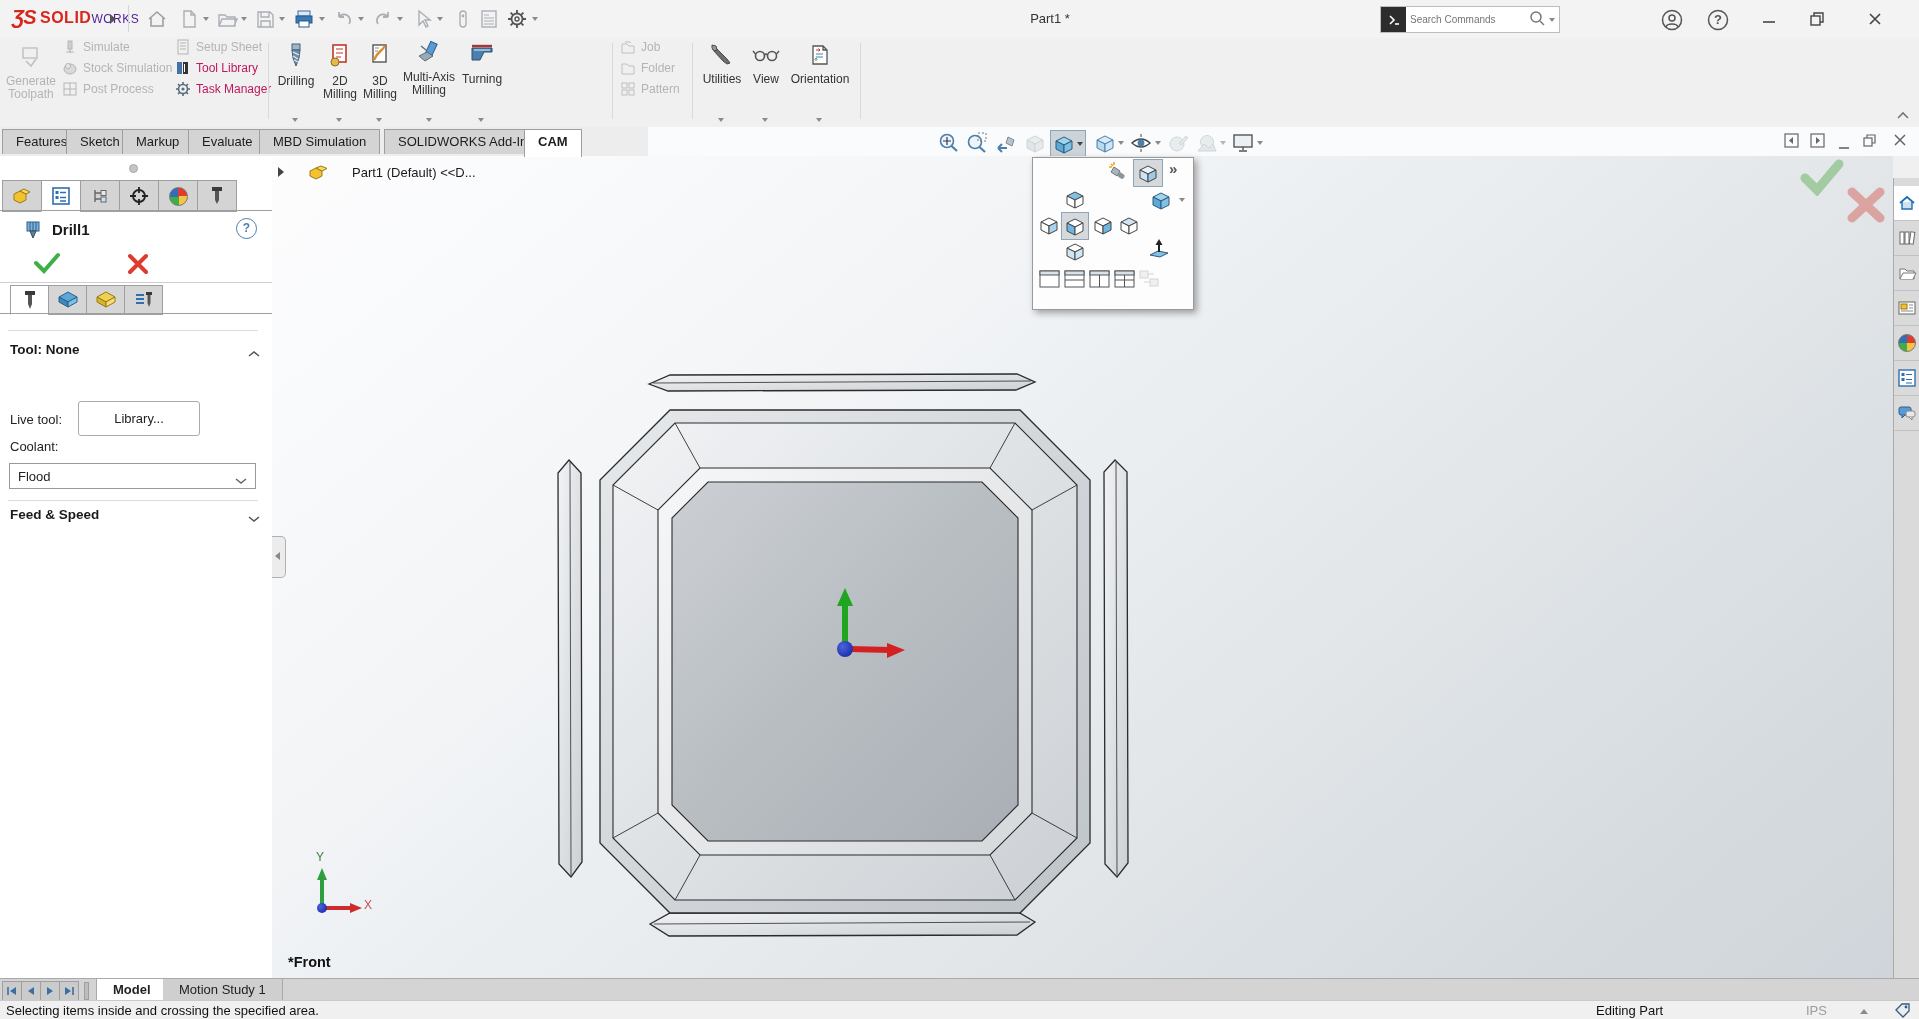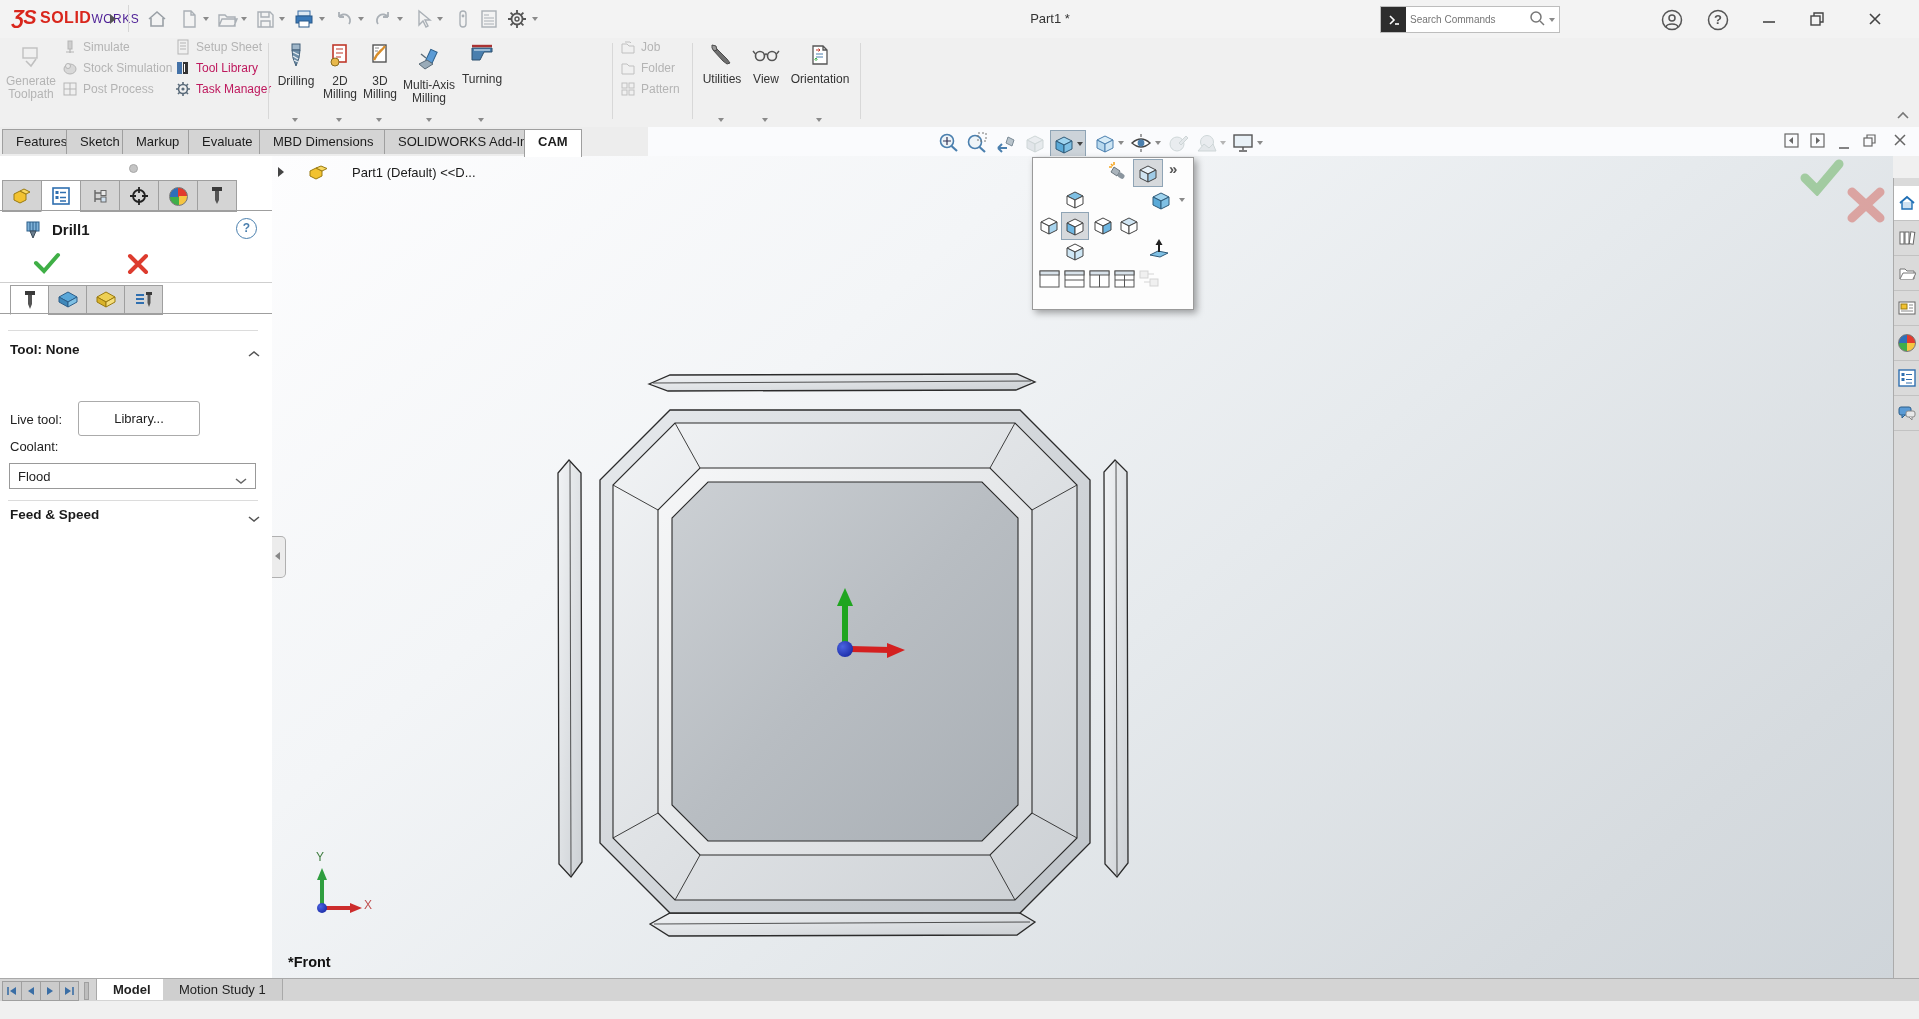--- a/index.html
+++ b/index.html
@@ -260,21 +260,21 @@
             <circle cx="8" cy="20" r="4" fill="#e8b84a" stroke="#8a6d1f"></circle>
           </svg></span>
       <span>2D Milling</span></div>
     <div class="rb-big" style="left:360px;top:4px;width:40px;">
       <span class="ric"><svg width="26" height="28">
             <rect x="6" y="3" width="13" height="17" fill="#fff" stroke="#555" stroke-width="1.4"></rect>
             <path d="M7 18 C10 10 15 9 18 4" stroke="#d98e2b" stroke-width="2.4" fill="none"></path>
             <path d="M8 6 h4 M8 9 h3" stroke="#888"></path>
           </svg></span>
       <span>3D Milling</span></div>
-    <div class="rb-big" style="left:400px;top:8px;width:58px;">
+    <div class="rb-big" style="left:400px;top:0;width:58px;">
       <span class="ric"><svg width="28" height="28">
             <rect x="13" y="4" width="7" height="12" fill="#5b9bd5" stroke="#2d5f8a" transform="rotate(25 16 10)"></rect>
             <path d="M4 18 l8 -4 l6 4 l-8 5 Z" fill="#9aabb8" stroke="#5a6b78"></path>
             <path d="M6 8 l5 4" stroke="#5a6b78" stroke-width="1.4"></path>
           </svg></span>
       <span>Multi-Axis Milling</span></div>
     <div class="rb-big" style="left:458px;top:4px;width:48px;">
       <span class="ric"><svg width="28" height="26">
             <path d="M4 6 h20 v4 h-8 l-4 8 h-8 Z" fill="#4a7fae" stroke="#2d516e"></path>
             <path d="M4 4 h20" stroke="#a33" stroke-width="2.4"></path>
@@ -345,21 +345,21 @@
       <svg width="14" height="10">
           <path d="M2 8 L7 3 L12 8" fill="none" stroke="#777" stroke-width="1.6"></path>
         </svg></span>
   </div>
 
   <div id="tabband" class="abs">
     <span class="ctab" style="left:2px;">Features</span>
     <span class="ctab" style="left:66px;">Sketch</span>
     <span class="ctab" style="left:122px;">Markup</span>
     <span class="ctab" style="left:188px;">Evaluate</span>
-    <span class="ctab" style="left:259px;">MBD Dimensions</span>
+    <span class="ctab" style="left:259px;">MBD Simulation</span>
     <span class="ctab" style="left:384px;">SOLIDWORKS Add-Ins</span>
     <span class="ctab active" style="left:524px;">CAM</span>
 
     <span class="abs" style="left:1784px;top:6px;">
       <svg width="15" height="15">
           <rect x="1" y="1" width="13" height="13" fill="none" stroke="#666" stroke-width="1.2"></rect>
           <path d="M9 4 L5 7.5 L9 11 Z" fill="#666"></path>
         </svg></span>
     <span class="abs" style="left:1810px;top:6px;">
       <svg width="15" height="15">
@@ -851,14 +851,25 @@
       <svg width="12" height="10">
           <polygon points="2,1 8,5 2,9" fill="#3a6ea5"></polygon>
           <path d="M10 1 v8" stroke="#3a6ea5" stroke-width="1.6"></path>
         </svg>
       </span>
     <span class="abs" style="left:84px;top:3px;width:3px;height:16px;background:#bdbdbd;border:1px solid #9f9f9f;"></span>
     <span class="dtab active" style="left:96px;">Model</span>
     <span class="dtab" style="left:163px;">Motion Study 1</span>
   </div>
 
+  <div id="statusbar" class="abs">
+    <span class="abs" style="left:6px;top:2px;">Selecting items inside and crossing the specified area.</span>
+    <span class="abs" style="left:1596px;top:2px;">Editing Part</span>
+    <span class="abs" style="left:1806px;top:2px;color:#9c9c9c;">IPS</span>
+    <span class="abs" style="left:1860px;top:8px;width:0;height:0;border-left:4px solid transparent;border-right:4px solid transparent;border-bottom:5px solid #8a8a8a;"></span>
+    <span class="abs" style="left:1894px;top:1px;">
+      <svg width="18" height="16">
+          <path d="M2 8 L8 2 H15 V9 L9 15 Z" fill="#e8eef3" stroke="#3a5a78" stroke-width="1.3"></path>
+          <circle cx="12" cy="5" r="1.4" fill="#3a5a78"></circle>
+        </svg></span>
+  </div>
 
 </div>
 
 </body></html>

